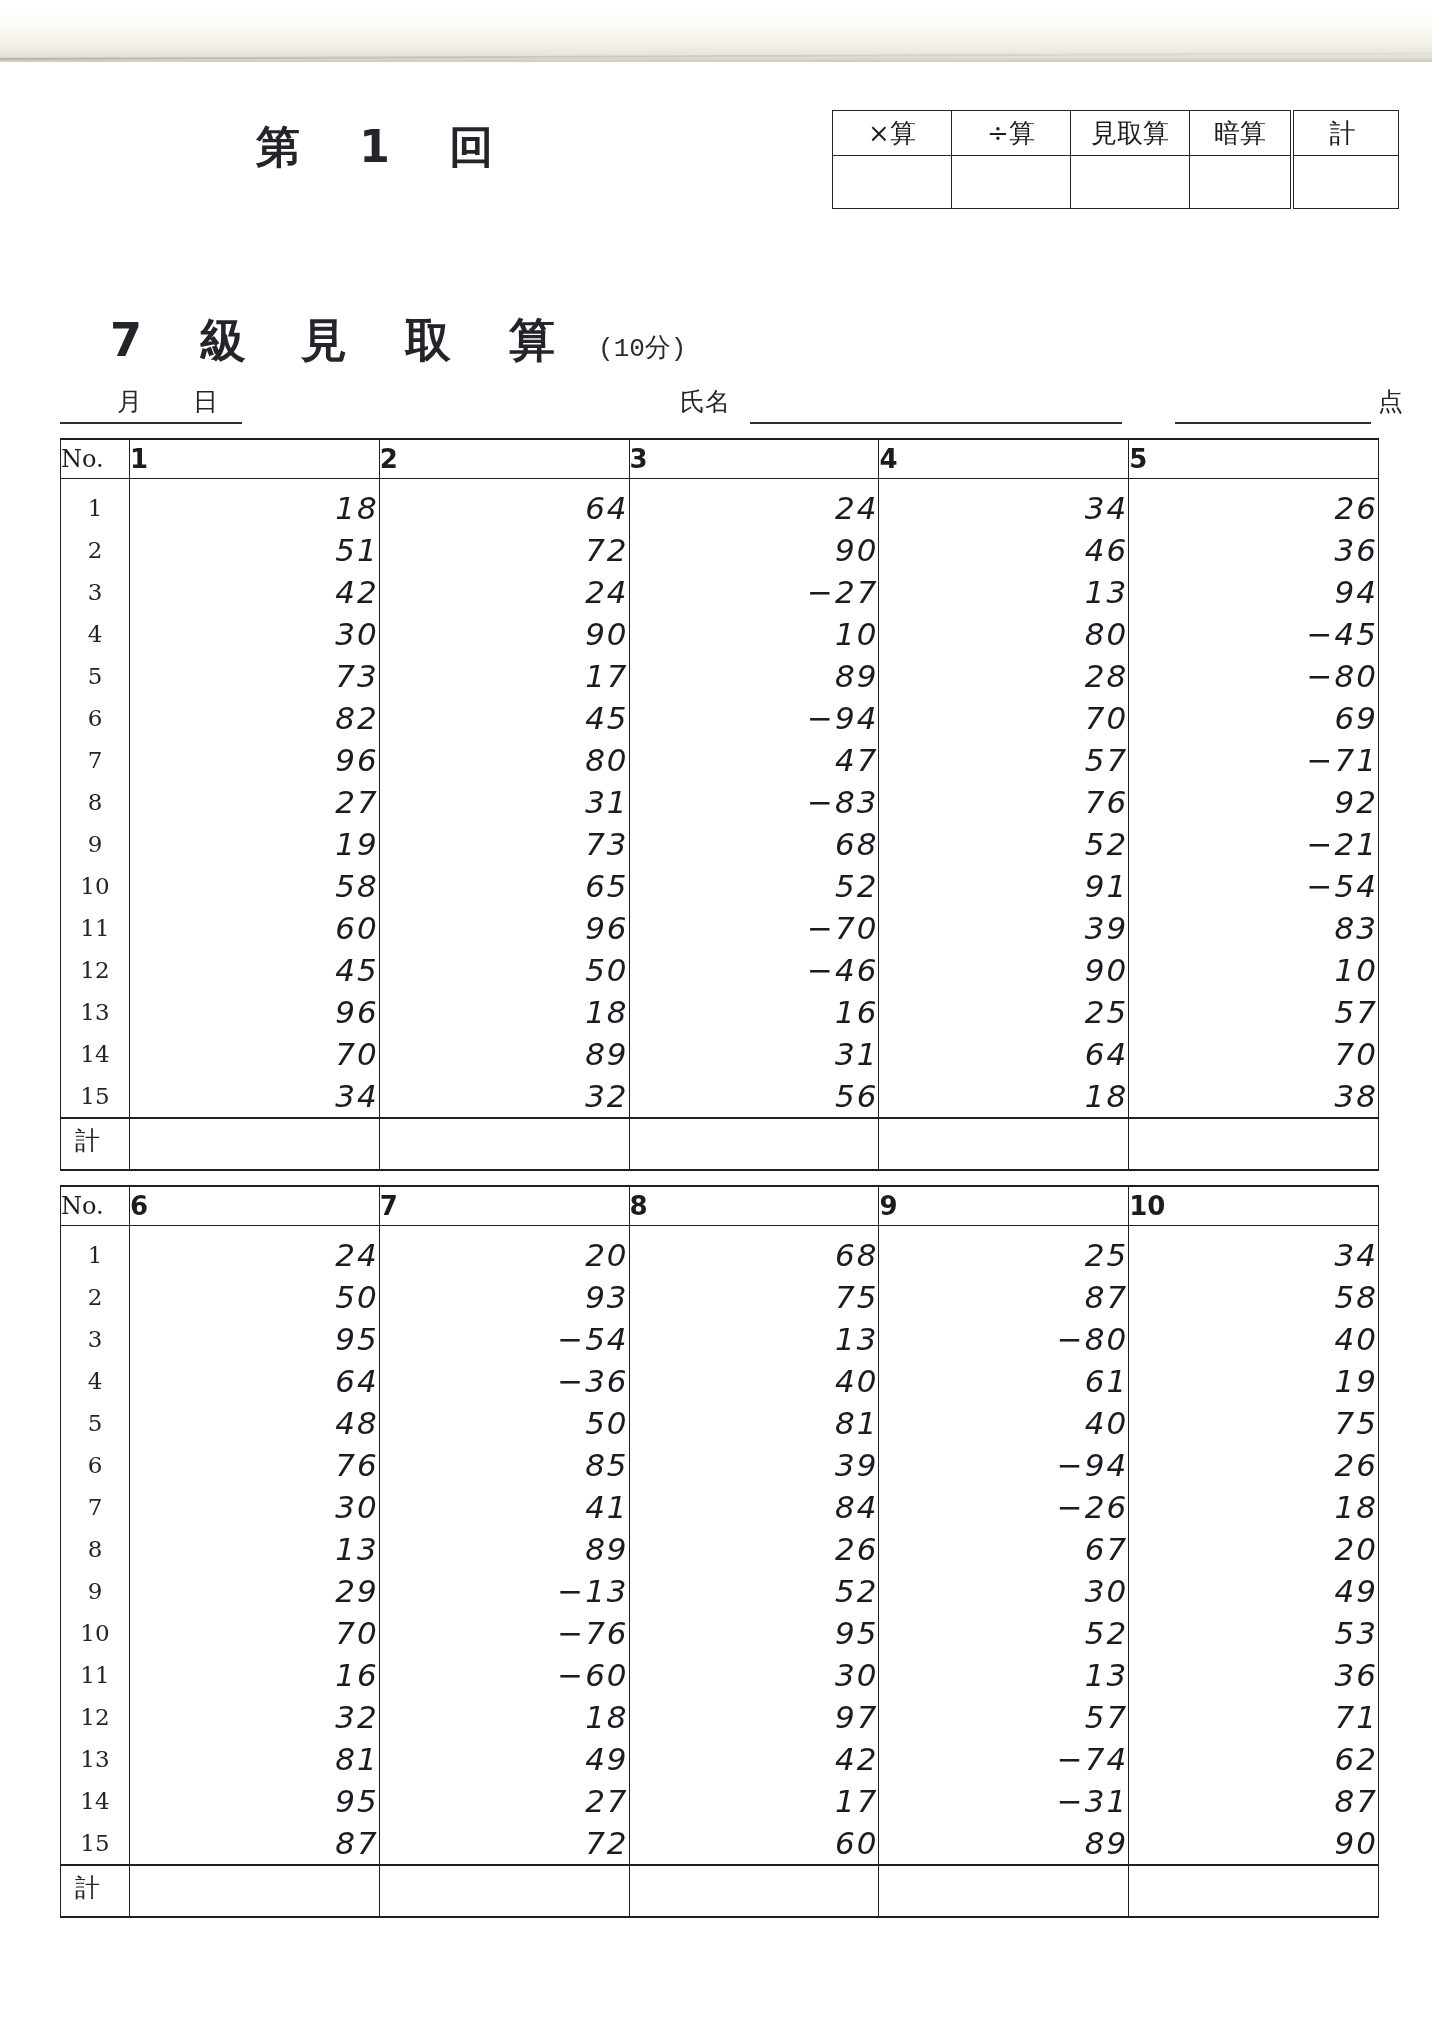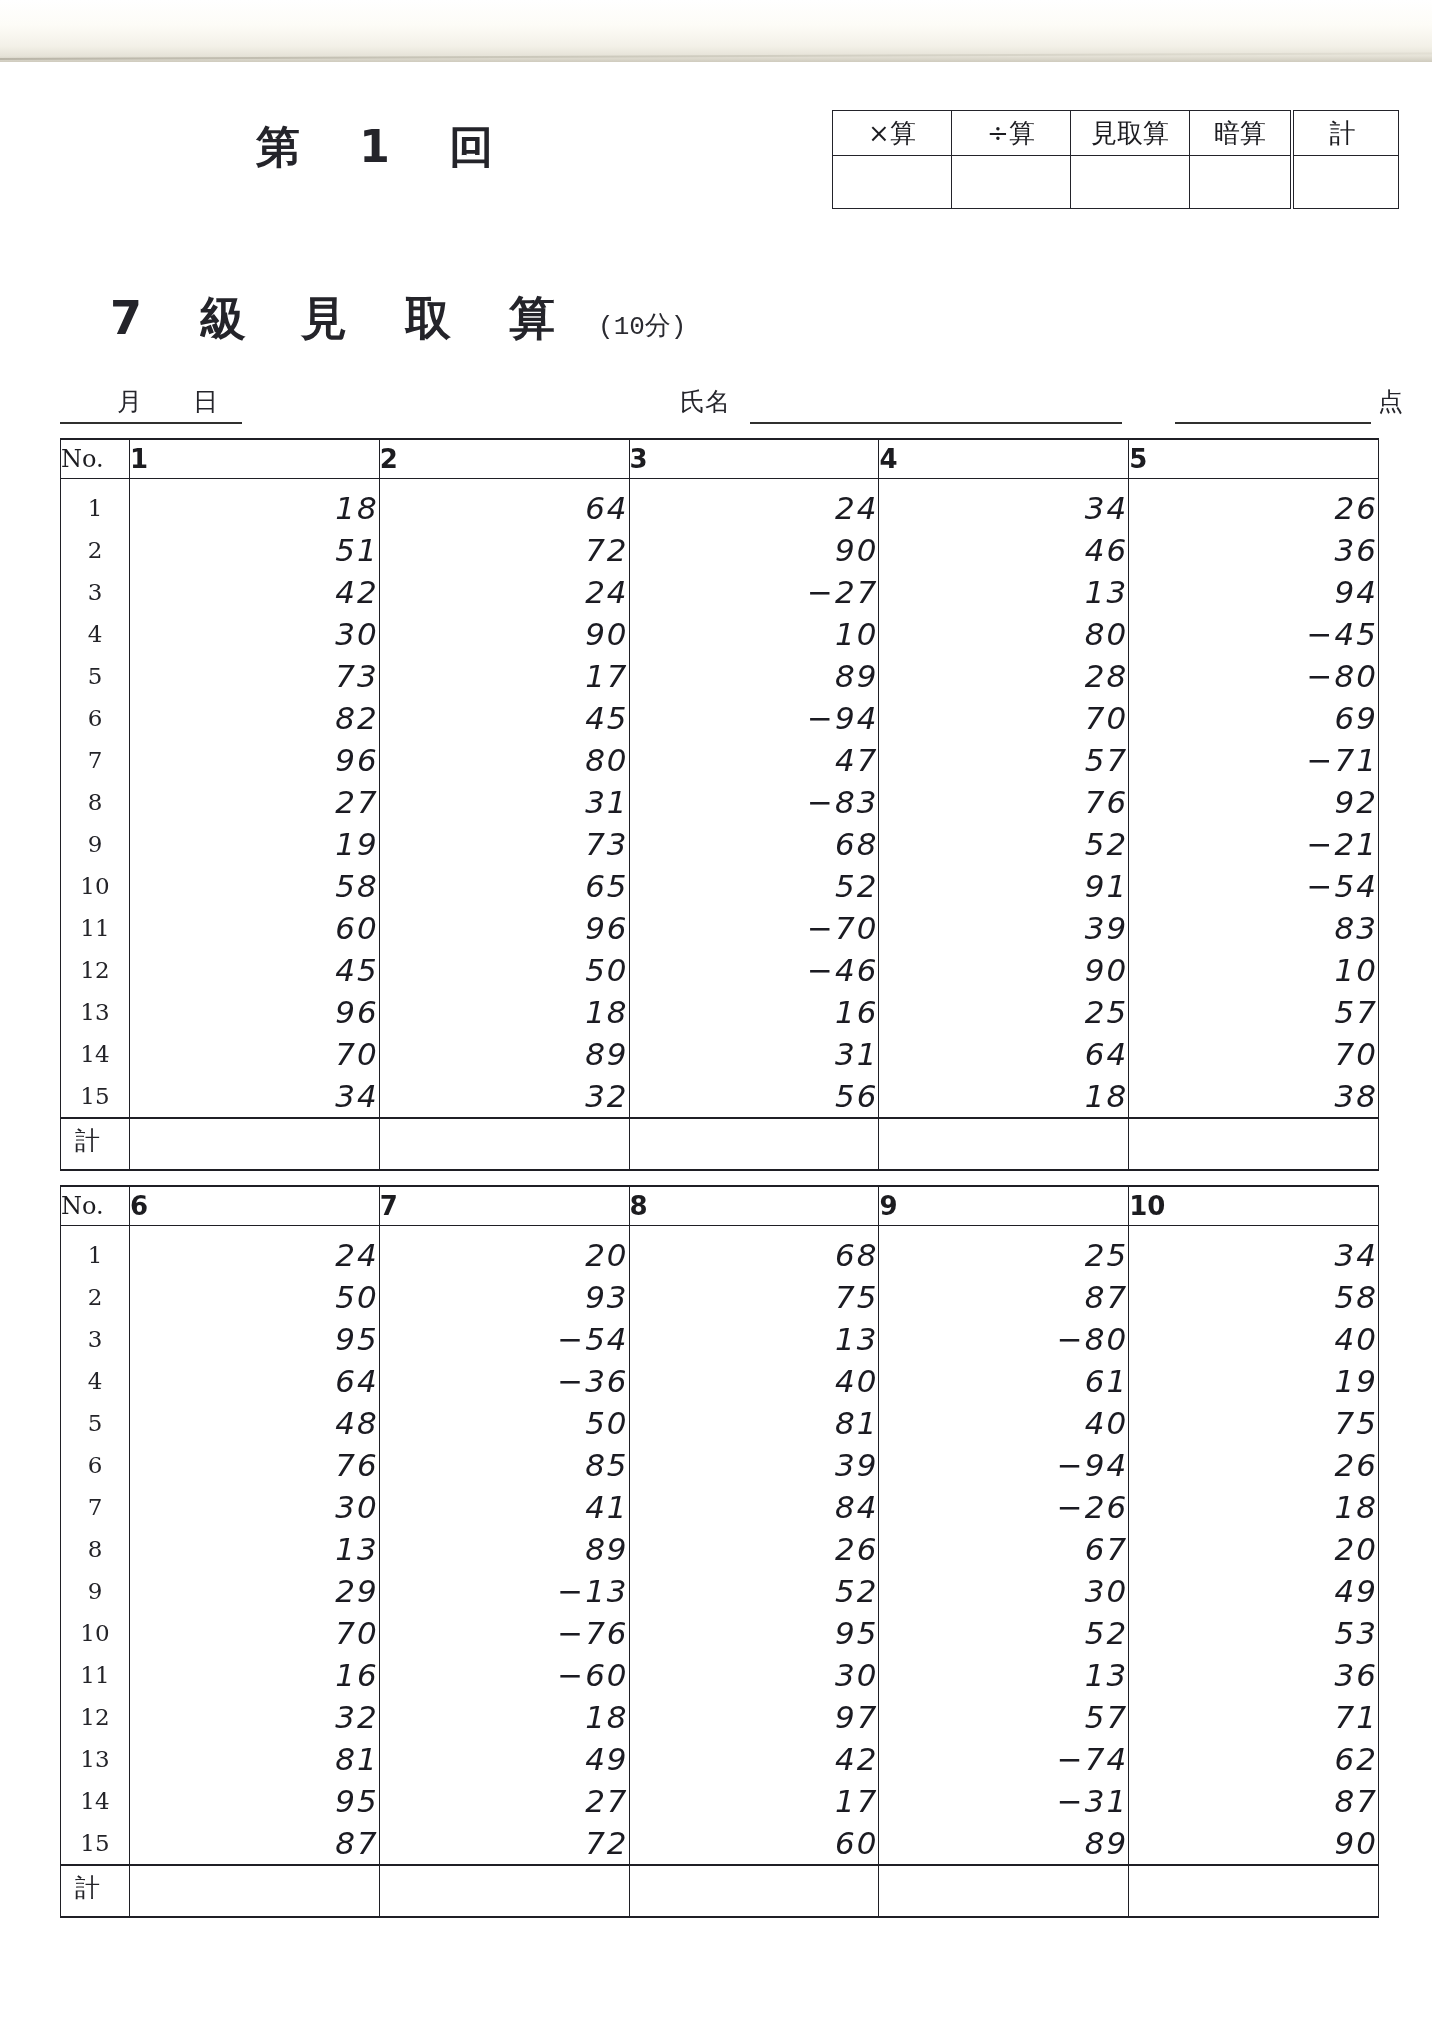--- a/index.html
+++ b/index.html
@@ -84,20 +84,21 @@
     white-space: nowrap;
     display: flex;
     align-items: baseline;
   }
   .grade-main {
     font-size: 46px;
     font-weight: bold;
     letter-spacing: 21px;
     color: #24242a;
     font-family: "DejaVu Sans", sans-serif;
+    margin-top: 22px;
   }
   .grade-gap { display: inline-block; width: 34px; }
   .grade-minutes {
     font-size: 26px;
     margin-left: 22px;
     color: #2a2a30;
     font-family: Liberation Mono, monospace;
   }
 
   

